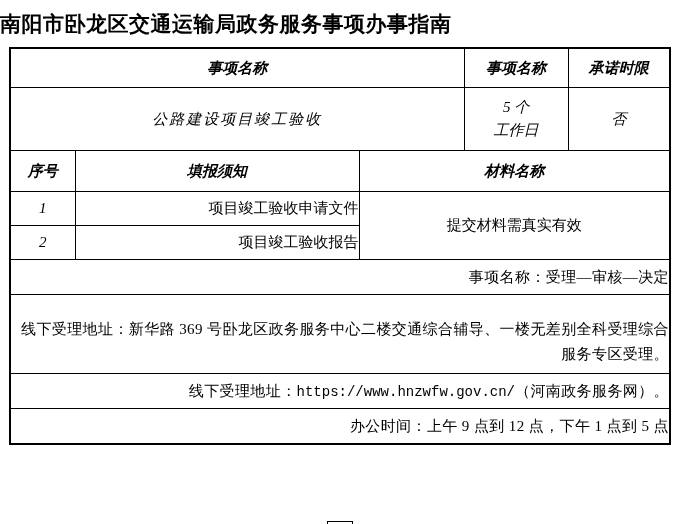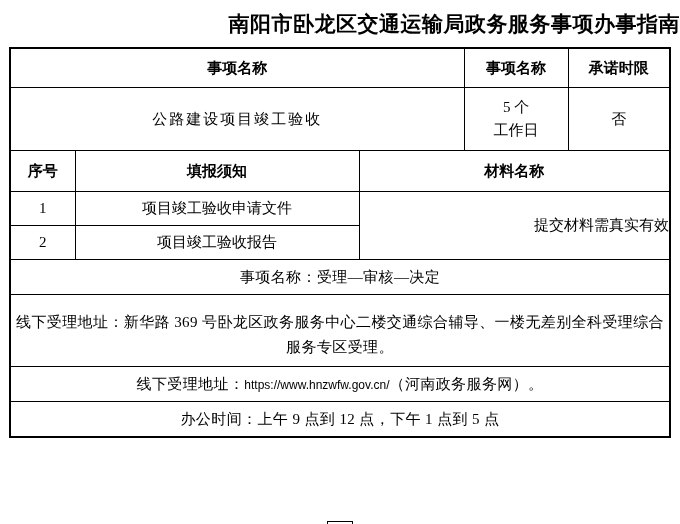--- a/index.html
+++ b/index.html
@@ -14,42 +14,42 @@
     color: #000000;
     overflow: hidden;
   }
   .page {
     position: relative;
     width: 680px;
     height: 524px;
     box-sizing: border-box;
   }
   .doc-title {
-    text-align: right;
+    text-align: left;
     font-size: 21px;
     font-weight: bold;
     letter-spacing: 0.5px;
     margin: 10px 0 9px 0;
     font-family: "Liberation Serif", serif;
   }
   table.guide {
     border-collapse: collapse;
     table-layout: fixed;
     width: 660px;
     margin: 0 auto;
     border: 2px solid #000;
   }
   table.guide td {
     border: 1px solid #000;
     padding: 0;
     vertical-align: middle;
     font-size: 15px;
   }
-  .c-center { text-align: center; }
-  .c-left { text-align: center; }
+  .c-center { text-align: center; font-style: italic; }
+  .c-left { text-align: right; }
   .pad-l { padding-left: 10px; padding-right: 6px; }
 
   .h-row td { height: 38px; font-weight: bold; font-size: 17px; }
 
   .item-name-cell {
     height: 62px;
     font-size: 17px;
     letter-spacing: 2px;
     margin-left: 43px;
   }
@@ -60,36 +60,36 @@
   .fee-cell { font-size: 15px; }
 
   .sub-head td {
     height: 40px;
     font-weight: bold;
     font-size: 16px;
   }
   .mat-row td { height: 33px; }
   .mat-no { font-size: 14px; }
   .mat-name { font-size: 15px; }
-  .notice-cell { font-size: 15px; text-align: right; }
+  .notice-cell { font-size: 15px; text-align: center; }
 
   .full-row td {
     height: 34px;
     font-size: 15px;
     letter-spacing: 0.4px;
   }
   .full-row.tall td {
     height: 56px;
     line-height: 1.65;
-    padding-top: 12px;
+    padding-top: 19px;
     padding-bottom: 3px;
   }
   .mono-url {
-    font-family: Liberation Sans, sans-serif;
-    font-size: 12px;
+    font-family: Liberation Mono, monospace;
+    font-size: 14px;
     letter-spacing: 0;
   }
   .bottom-mark {
     position: absolute;
     left: 0;
     right: 0;
     bottom: 0;
     height: 14px;
     display: flex;
     justify-content: center;

